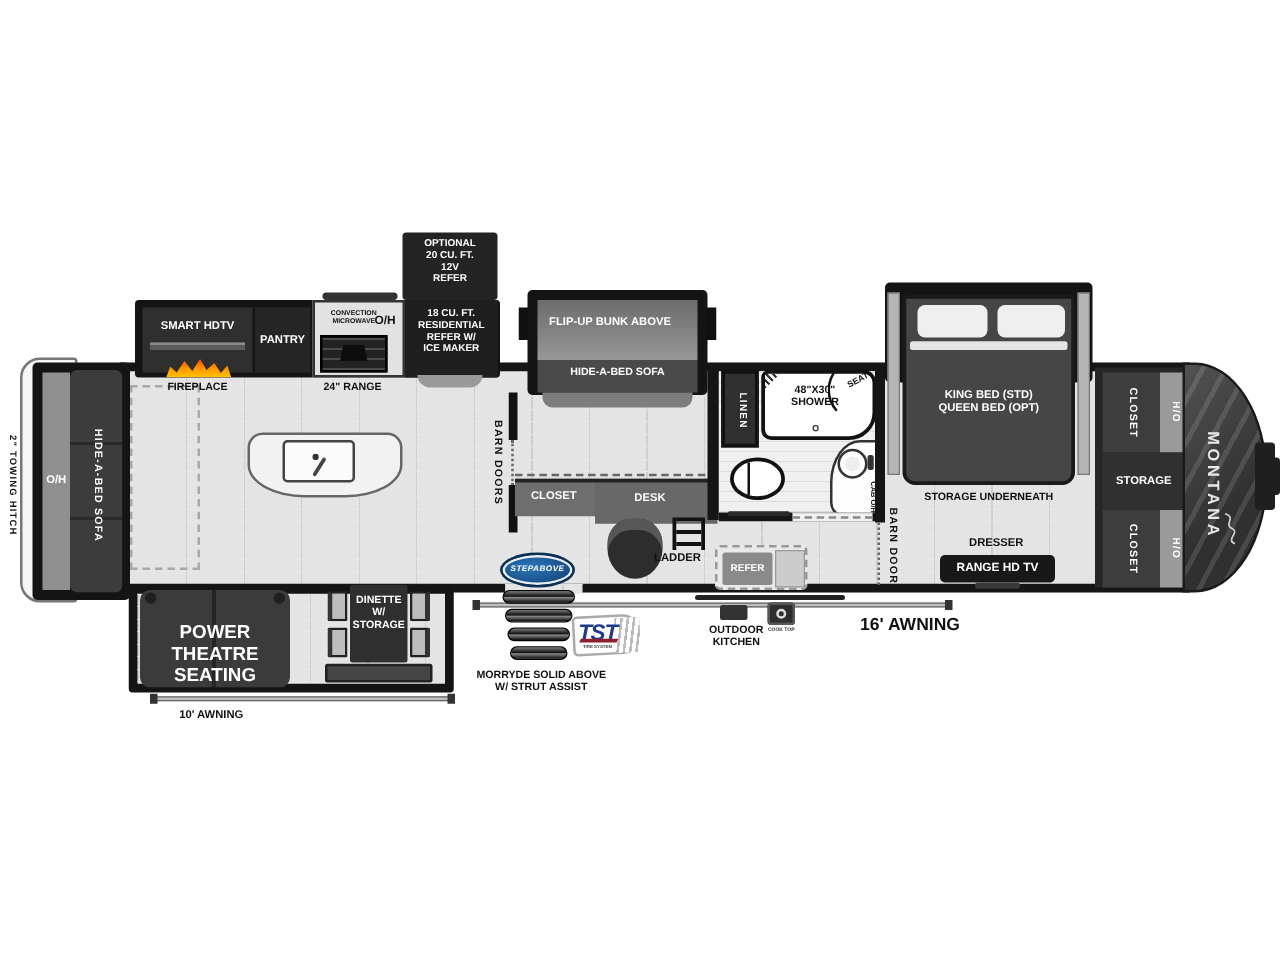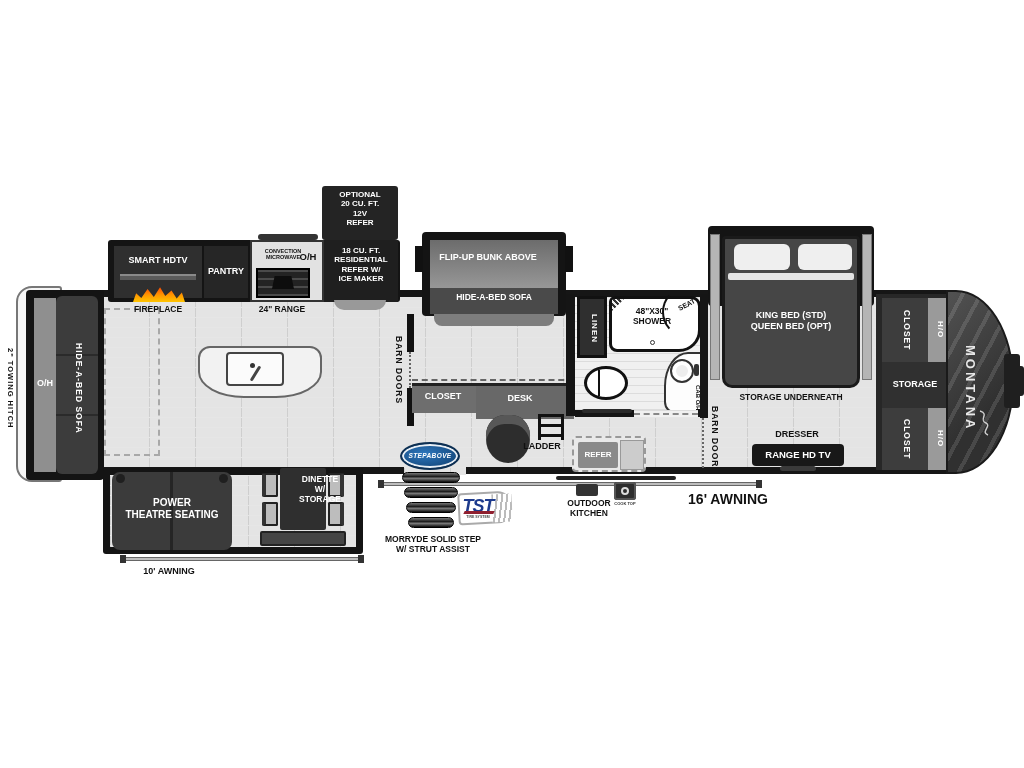--- a/index.html
+++ b/index.html
@@ -145,21 +145,21 @@
   <div class="lbl w" style="left:400px;top:452px;width:60px;font-size:6.5px;font-style:italic;z-index:7;letter-spacing:.4px;">STEPABOVE</div>
 
   <div class="abs" style="left:402px;top:472px;width:58px;height:11px;border:1px solid #000;border-radius:6px;
               background:linear-gradient(180deg,#777,#111 45%,#888 55%,#0a0a0a);z-index:5;"></div>
   <div class="abs" style="left:404px;top:487px;width:54px;height:11px;border:1px solid #000;border-radius:6px;
               background:linear-gradient(180deg,#777,#111 45%,#888 55%,#0a0a0a);"></div>
   <div class="abs" style="left:406px;top:502px;width:50px;height:11px;border:1px solid #000;border-radius:6px;
               background:linear-gradient(180deg,#777,#111 45%,#888 55%,#0a0a0a);"></div>
   <div class="abs" style="left:408px;top:517px;width:46px;height:11px;border:1px solid #000;border-radius:6px;
               background:linear-gradient(180deg,#777,#111 45%,#888 55%,#0a0a0a);"></div>
-  <div class="lbl" style="left:372px;top:534px;width:122px;font-size:8.5px;">MORRYDE SOLID STEP
+  <div class="lbl" style="left:372px;top:534px;width:122px;font-size:8.5px;">MORRYDE SOLID ABOVE
 W/ STRUT ASSIST</div>
 
   <div class="abs" style="left:458px;top:492px;width:54px;height:32px;background:#fff;border:2px solid #aaa;
               border-radius:4px 14px 14px 4px;transform:rotate(-3deg);z-index:6;overflow:hidden;"></div>
   <div class="abs" style="left:492px;top:494px;width:20px;height:28px;z-index:7;
               background:repeating-linear-gradient(100deg,#bbb 0 2px,#fff 2px 5px);transform:rotate(-3deg);"></div>
   <div class="lbl" style="left:462px;top:496px;width:32px;font-size:18px;font-style:italic;color:#1d3a8c;z-index:8;letter-spacing:-1px;">TST</div>
   <div class="abs" style="left:464px;top:511px;width:30px;height:3px;background:#8f1f2f;transform:skewX(-25deg);z-index:8;"></div>
   <div class="lbl" style="left:462px;top:515px;width:32px;font-size:3.5px;color:#444;z-index:8;">TIRE SYSTEM</div>
 
@@ -217,28 +217,28 @@
   </svg>
   <div class="abs" style="left:1004px;top:354px;width:16px;height:54px;background:#1f1f1f;border-radius:3px;"></div>
   <div class="abs" style="left:1018px;top:366px;width:6px;height:30px;background:#1f1f1f;border-radius:0 3px 3px 0;"></div>
 
   <div class="abs dark" style="left:103px;top:468px;width:260px;height:86px;border-radius:3px;"></div>
   <div class="abs floor" style="left:110px;top:475px;width:246px;height:72px;"></div>
   <div class="abs" style="left:112px;top:472px;width:120px;height:78px;background:#3b3b3b;border-radius:8px;
               background-image:linear-gradient(90deg,transparent 0 58px,#252525 58px 61px,transparent 61px);"></div>
   <div class="abs" style="left:116px;top:474px;width:9px;height:9px;background:#1f1f1f;border-radius:50%;"></div>
   <div class="abs" style="left:219px;top:474px;width:9px;height:9px;background:#1f1f1f;border-radius:50%;"></div>
-  <div class="lbl w" style="left:112px;top:497px;width:120px;font-size:10px;">POWER
+  <div class="lbl w" style="left:112px;top:497px;width:120px;font-size:15px;">POWER
 THEATRE SEATING</div>
   <div class="abs" style="left:262px;top:473px;width:16px;height:24px;background:#bdbdbd;border:2px solid #222;border-left:4px solid #333;border-radius:2px;"></div>
   <div class="abs" style="left:262px;top:502px;width:16px;height:24px;background:#bdbdbd;border:2px solid #222;border-left:4px solid #333;border-radius:2px;"></div>
   <div class="abs" style="left:280px;top:468px;width:46px;height:62px;background:#2f2f2f;border-radius:2px;"></div>
   <div class="abs" style="left:328px;top:473px;width:16px;height:24px;background:#bdbdbd;border:2px solid #222;border-right:4px solid #333;border-radius:2px;"></div>
   <div class="abs" style="left:328px;top:502px;width:16px;height:24px;background:#bdbdbd;border:2px solid #222;border-right:4px solid #333;border-radius:2px;"></div>
-  <div class="lbl w" style="left:279px;top:474px;width:48px;font-size:8.5px;margin-left:17px;">DINETTE
+  <div class="lbl w" style="left:279px;top:474px;width:48px;font-size:8.5px;">DINETTE
 W/
 STORAGE</div>
   <div class="abs" style="left:260px;top:531px;width:86px;height:15px;background:#454545;border:2px solid #222;border-radius:2px;"></div>
 
   <div class="abs" style="left:124px;top:557px;width:236px;height:4px;background:#bdbdbd;border:1px solid #666;"></div>
   <div class="abs" style="left:120px;top:555px;width:6px;height:8px;background:#333;"></div>
   <div class="abs" style="left:358px;top:555px;width:6px;height:8px;background:#333;"></div>
   <div class="lbl" style="left:122px;top:566px;width:94px;font-size:9px;">10'  AWNING</div>
 
 </div>

